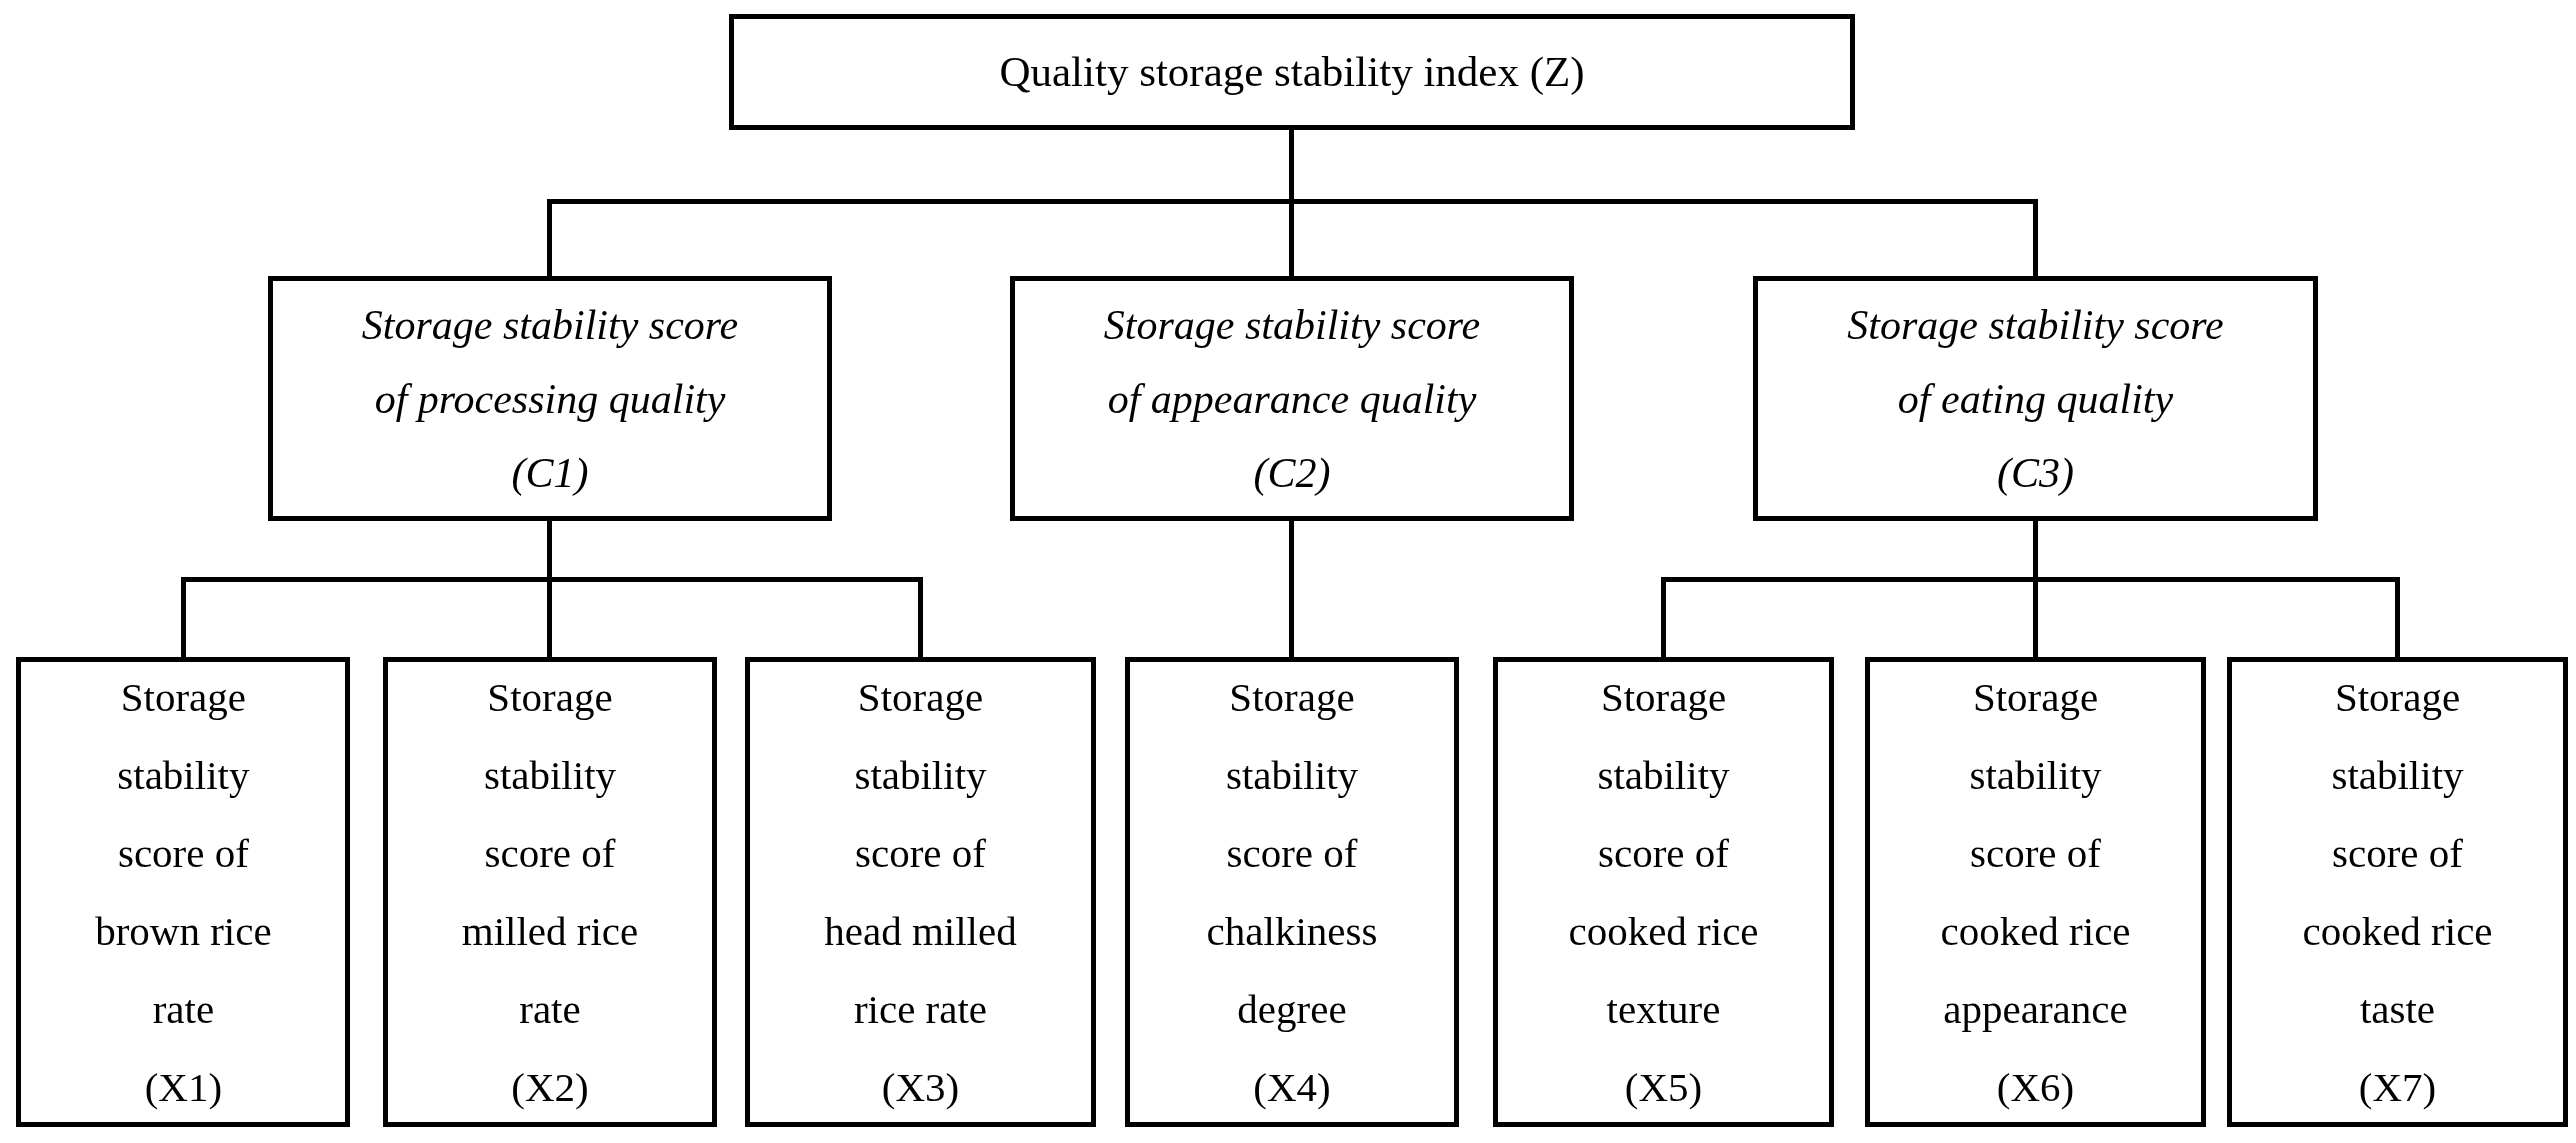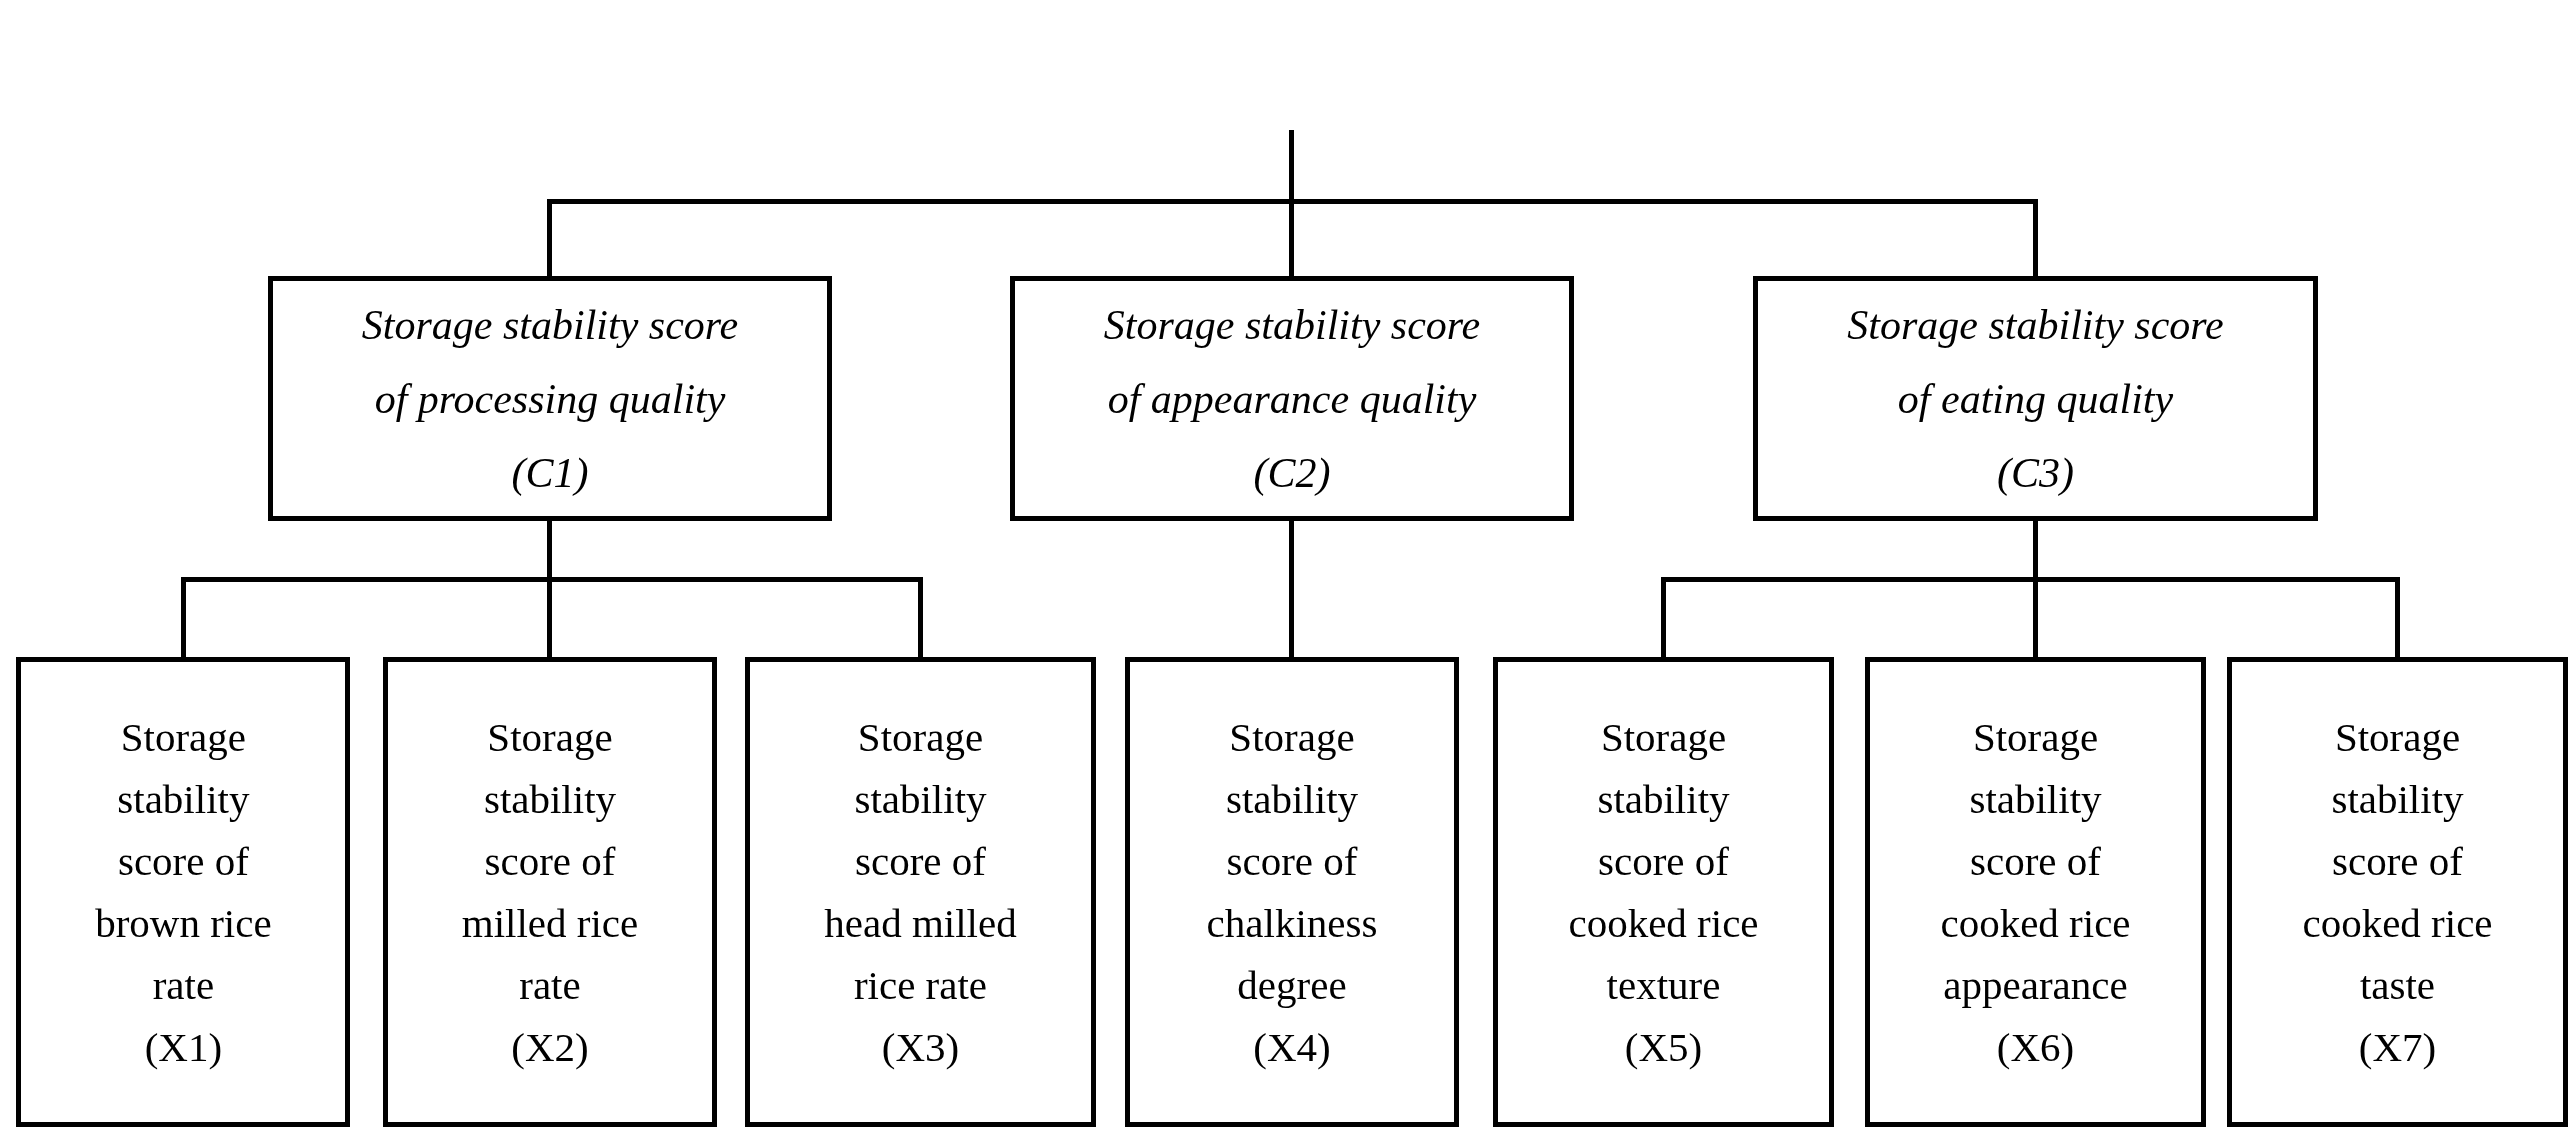--- a/index.html
+++ b/index.html
@@ -18,28 +18,31 @@
     border: 5.3px solid #000000;
     background: #ffffff;
     display: flex;
     align-items: center;
     justify-content: center;
     text-align: center;
   }
   .node .lbl { white-space: pre-line; }
   .lvl1 .lbl { font-size: 43px; line-height: 1.25; }
   .lvl2 .lbl { font-size: 42px; line-height: 74px; font-style: italic; }
-  .lvl3 .lbl { font-size: 41px; line-height: 62px; }
+  .lvl3 .lbl { font-size: 41px; line-height: 78px; }
   .line { position: absolute; background: #000000; }
 </style>
 </head>
 <body>
 
 <div class="stage">
 
+  <div class="node lvl1" style="left:729px; top:13.5px; width:1126px; height:116px;">
+    <div class="lbl">Quality storage stability index (Z)</div>
+  </div>
 
   <div class="node lvl2" style="left:268px; top:276px; width:564px; height:245px;">
     <div class="lbl">Storage stability score
 of processing quality
 (C1)</div>
   </div>
   <div class="node lvl2" style="left:1010px; top:276px; width:564px; height:245px;">
     <div class="lbl">Storage stability score
 of appearance quality
 (C2)</div>

